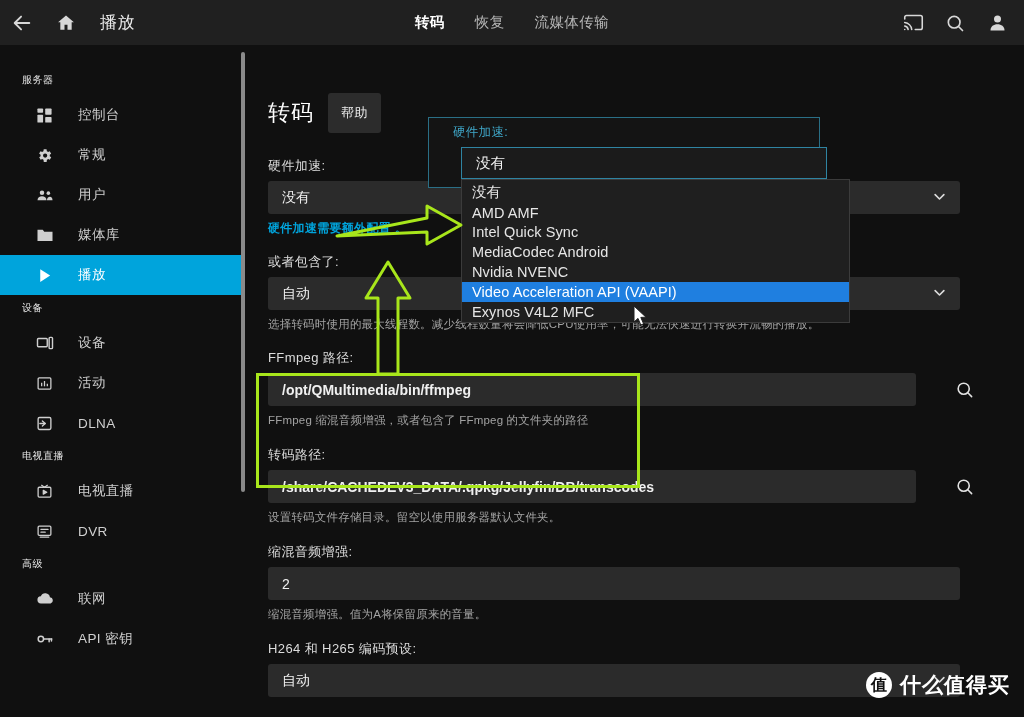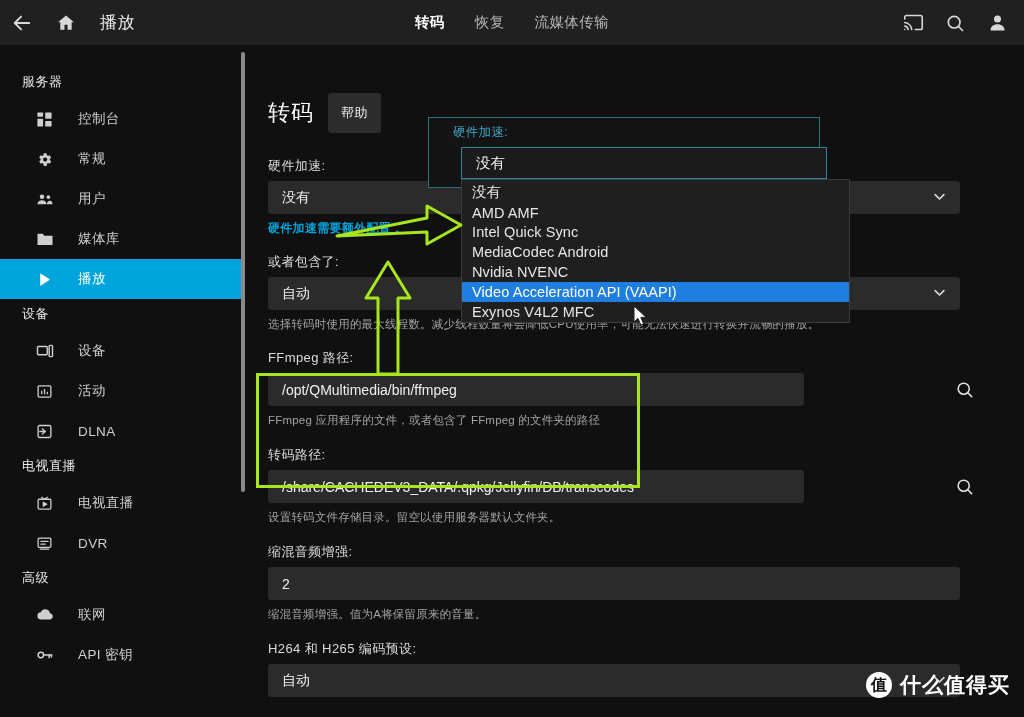--- a/index.html
+++ b/index.html
@@ -37,21 +37,21 @@
   }
   .topright .tb-icon { width: 42px; }
 
   
   .sidebar {
     position: absolute; top: 45px; left: 0; width: 243px; height: 672px;
     background: #101010;
     padding-top: 22px;
   }
   .side-section {
-    font-size: 13px; color: #e6e6e6; padding: 6px 0 8px 22px; letter-spacing: .5px;
+    font-size: 10px; color: #e6e6e6; padding: 6px 0 8px 22px; letter-spacing: .5px;
   }
   .side-item {
     display: flex; align-items: center; height: 40px; padding-left: 36px; color: #cfcfcf;
   }
   .side-item .s-ico {
     width: 30px; display: flex; align-items: center; justify-content: flex-start; color: #cfcfcf;
   }
   .side-item .s-label { font-size: 13.5px; margin-left: 12px; letter-spacing: .4px; }
   .side-item.active { background: #00a4dc; color: #fff; }
   .side-item.active .s-ico, .side-item.active .s-label { color: #ffffff; }
@@ -74,21 +74,21 @@
     font-size: 13px; padding: 11px 13px; font-family: inherit; letter-spacing: .5px;
   }
 
   .field { padding: 0 20px; margin-top: 14px; position: relative; }
   .field-label { font-size: 13px; color: #dcdcdc; margin-bottom: 6px; letter-spacing: .4px; }
   .ctl {
     position: relative; height: 33px; background: #2b2b2b; border: none; border-radius: 3px;
     display: flex; align-items: center; padding: 0 14px; color: #f0f0f0; font-size: 14px;
     width: 692px;
   }
-  .ctl.wide-search { width: 536px; }
+  .ctl.wide-search { width: 648px; font-weight: bold; }
   .ctl .chev { position: absolute; right: 13px; top: 50%; transform: translateY(-50%); color: #dcdcdc; }
   .help-text { font-size: 11.5px; color: #a3a3a3; margin-top: 6px; letter-spacing: .2px; line-height: 1.4; }
   .link-cyan { font-size: 12px; color: #00a4dc; margin-top: 6px; font-weight: bold; letter-spacing: .3px; }
   .search-ico {
     position: absolute; right: 20px; top: 0; width: 40px; height: 33px;
     display: flex; align-items: center; justify-content: center; color: #e2e2e2;
   }
   .search-row { position: relative; display: flex; align-items: center; }
 
   
@@ -361,21 +361,21 @@
         <div class="ctl wide-search">
           <span>/opt/QMultimedia/bin/ffmpeg</span>
         </div>
         <div class="search-ico">
           <svg width="19" height="19" viewBox="0 0 24 24" fill="none" stroke="currentColor" stroke-width="2" stroke-linecap="round">
               <circle cx="11" cy="11" r="7"></circle>
               <line x1="16.5" y1="16.5" x2="21" y2="21"></line>
             </svg>
         </div>
       </div>
-      <div class="help-text">FFmpeg 应用程序的文件，或者包含了 FFmpeg 的文件夹的路径</div>
+      <div class="help-text">FFmpeg 缩混音频增强，或者包含了 FFmpeg 的文件夹的路径</div>
     </div>
 
     <div class="field" style="margin-top:18px;">
       <div class="field-label">转码路径:</div>
       <div class="search-row">
         <div class="ctl wide-search">
           <span>/share/CACHEDEV3_DATA/.qpkg/Jellyfin/DB/transcodes</span>
         </div>
         <div class="search-ico">
           <svg width="19" height="19" viewBox="0 0 24 24" fill="none" stroke="currentColor" stroke-width="2" stroke-linecap="round">

